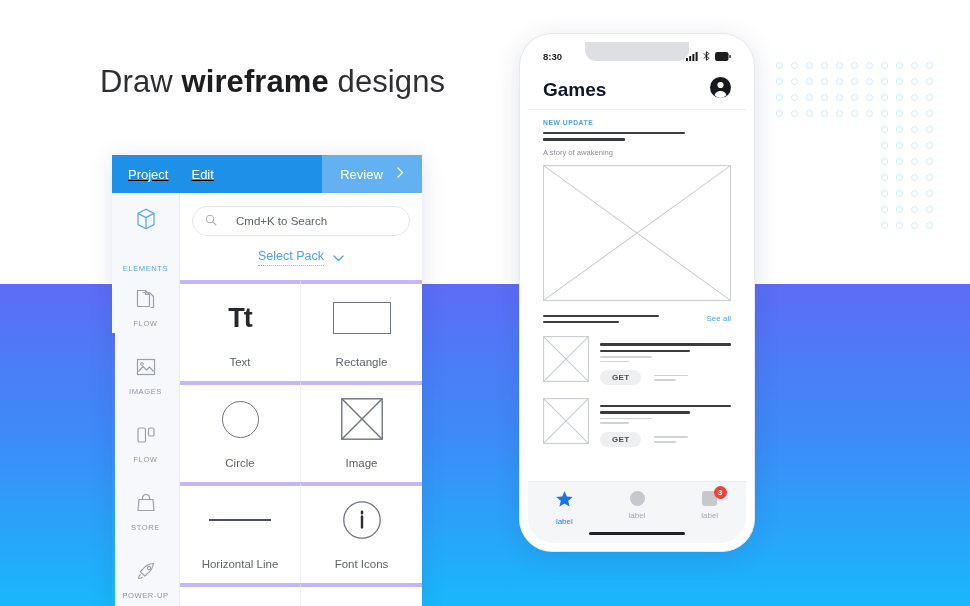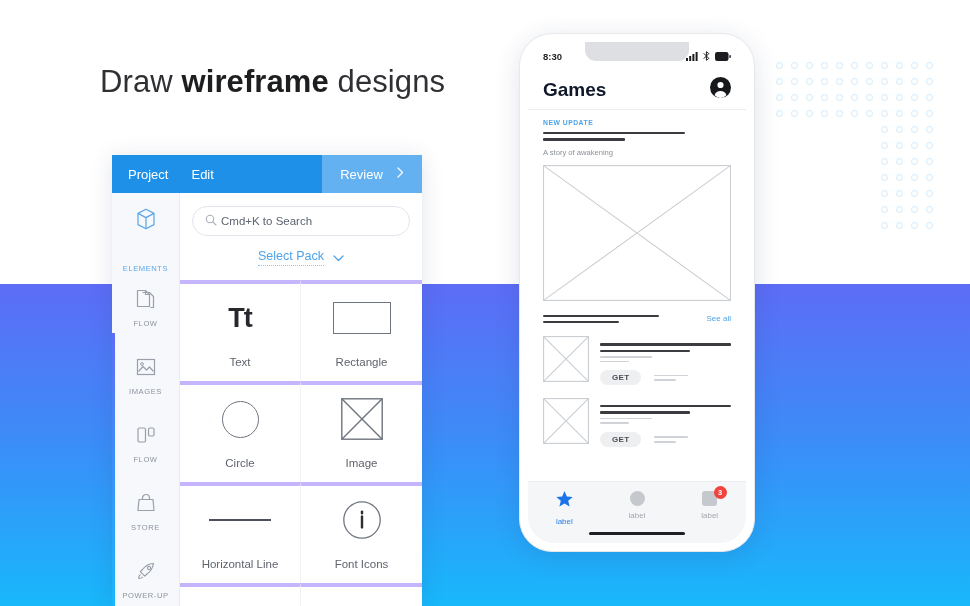--- a/index.html
+++ b/index.html
@@ -39,21 +39,21 @@
   .app-window {
     position: absolute; left: 112px; top: 155px;
     width: 310px; height: 451px;
     background: #ffffff;
     box-shadow: 0 3px 22px rgba(30,50,90,.13);
     overflow: hidden;
   }
   .titlebar { display: flex; height: 38px; }
   .titlebar-left {
     flex: 1; background: #1f90e8; display: flex; align-items: center;
-    padding-left: 16px; gap: 23px;
+    padding-left: 16px; gap: 23px; text-decoration: underline;
   }
   .tb-item { color: #ffffff; font-size: 13px; }
   .titlebar-right {
     width: 100px; background: #63b1f0; display: flex; align-items: center;
     justify-content: center; gap: 14px; color: #ffffff; font-size: 13px;
   }
   .chev-r { font-size: 12px; opacity: .95; }
 
   .app-body { display: flex; height: 413px; }
 
@@ -73,21 +73,21 @@
   }
   .rail-label { font-size: 7.6px; letter-spacing: .55px; color: #8d939e; }
   .rail-item.active .rail-label { color: #5ba7e8; margin-top: 25px; }
   .rail-icon { width: 26px; height: 26px; display: block; }
 
   
   .panel { flex: 1; background: #ffffff; }
   .search-wrap { padding: 13px 12px 0 12px; }
   .search-box {
     height: 30px; border: 1px solid #e2e6ec; border-radius: 16px;
-    display: flex; align-items: center; padding: 0 12px; gap: 4px;
+    display: flex; align-items: center; padding: 0 12px; gap: 19px;
     background: #fff;
   }
   .search-text { font-size: 11.5px; color: #5d6470; }
 
   .select-pack {
     margin-top: 13px; display: flex; align-items: center; justify-content: center;
     gap: 9px;
   }
   .select-pack-text {
     font-size: 12.5px; color: #4ea3e8;

